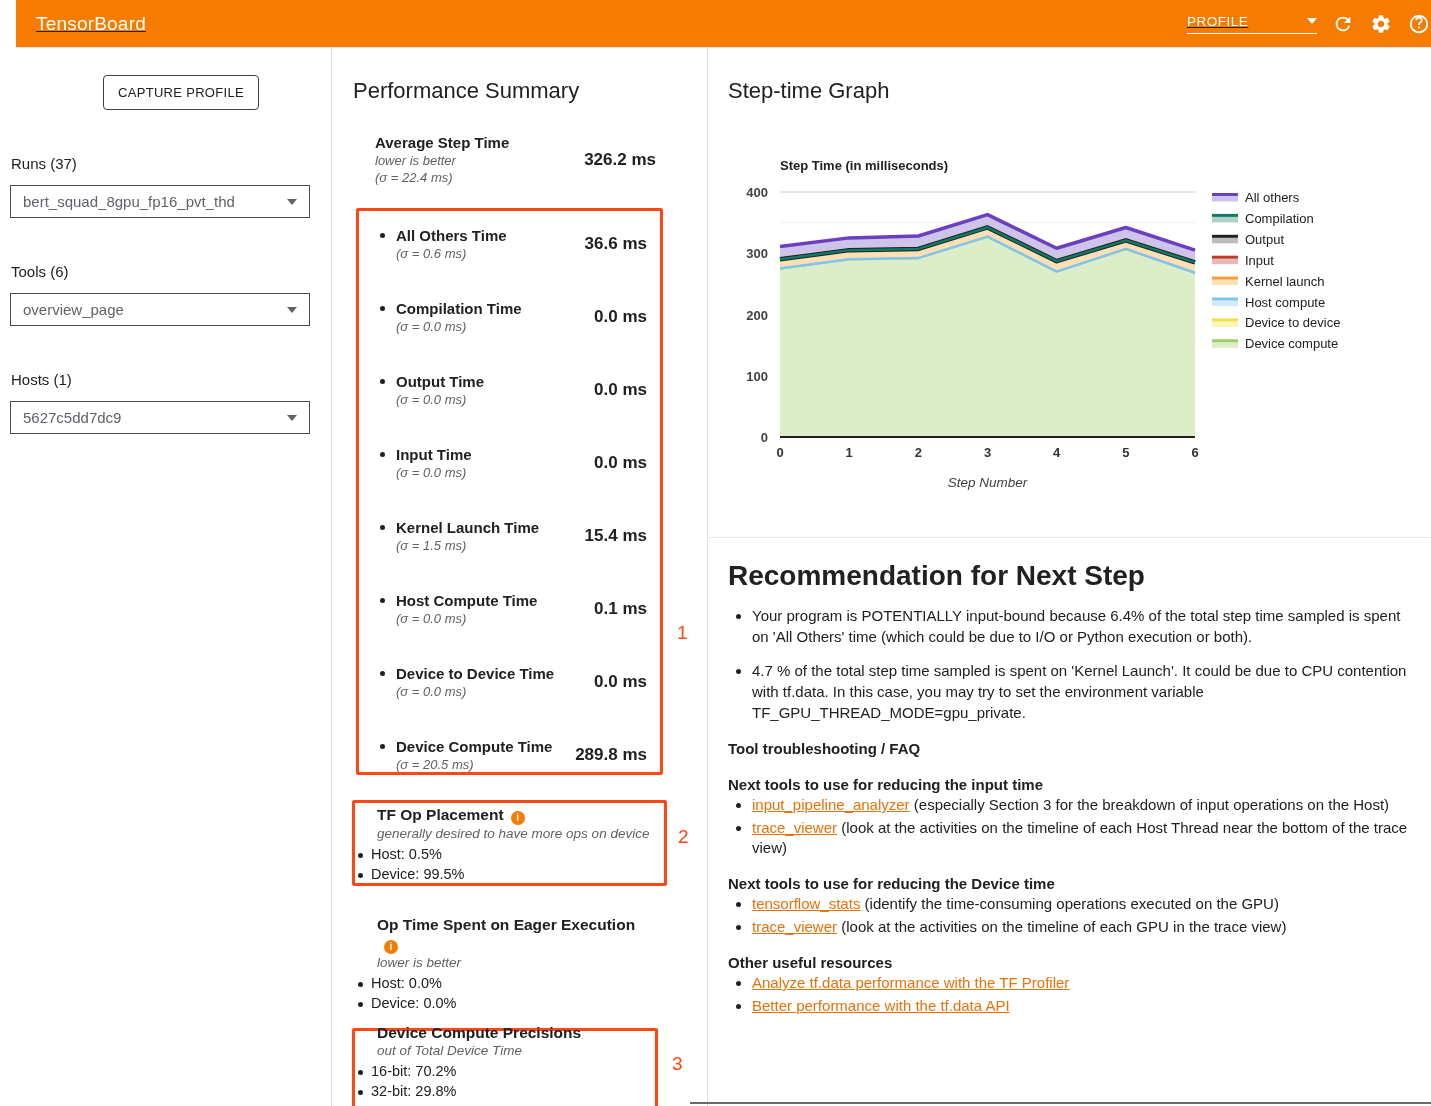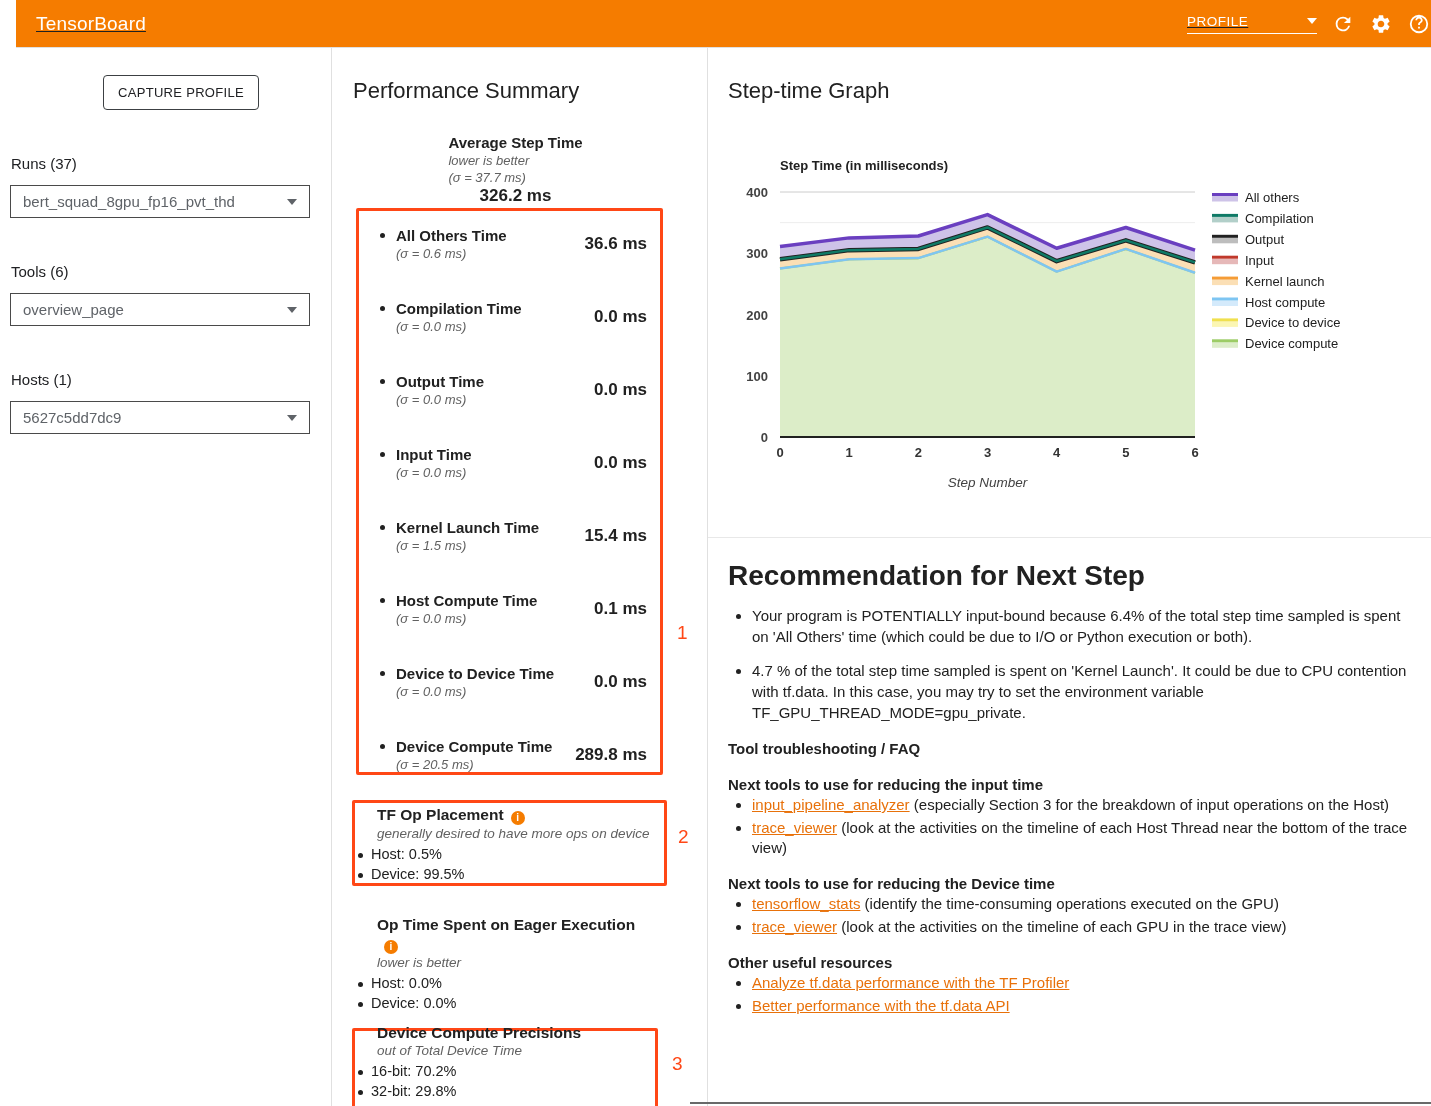--- a/index.html
+++ b/index.html
@@ -36,21 +36,21 @@
     padding:0 12px; cursor:pointer; }
   .side-select span { font-size:15px; color:#5f6368; }
   .caret-gray { width:0; height:0; border-left:5px solid transparent; border-right:5px solid transparent; border-top:6px solid #5f6368; }
   #runs-label  { top:107px; } #runs-select  { top:137px; }
   #tools-label { top:215px; } #tools-select { top:245px; }
   #hosts-label { top:323px; } #hosts-select { top:353px; }
 
   
   .col-title { font-size:22px; font-weight:400; color:#212121; }
   #perf-title { position:absolute; left:21px; top:30px; }
-  #avg-row { position:absolute; left:43px; top:85px; width:281px; display:flex; align-items:center; justify-content:space-between;flex-direction:column; }
+  #avg-row { position:absolute; left:43px; top:85px; width:281px; display:flex; align-items:center; justify-content:space-between; }
   .metric-name { font-size:15px; font-weight:700; color:#212121; line-height:19px; }
   .metric-sub  { font-size:13px; font-style:italic; color:#616161; line-height:17px; }
   .metric-value{ font-size:17px; font-weight:700; color:#212121; white-space:nowrap; }
   #perf-items { position:absolute; left:48px; top:178px; width:267px; }
   .perf-item { display:flex; align-items:center; height:36px; margin-bottom:37px; }
   .perf-item .bullet { width:5px; height:5px; border-radius:50%; background:#212121; margin-right:11px; flex:none; align-self:flex-start; margin-top:7px; }
   .perf-item-text { flex:1; }
   .perf-item-value { font-size:17px; font-weight:700; white-space:nowrap; }
 
   .red-box { position:absolute; border:3px solid var(--annotation-color,#FF4716); border-radius:2px; pointer-events:none; }
@@ -136,21 +136,21 @@
     </div>
   </div>
 
   <div id="midcol">
     <div class="col-title" id="perf-title">Performance Summary</div>
 
     <div id="avg-row">
       <div>
         <div class="metric-name">Average Step Time</div>
         <div class="metric-sub">lower is better</div>
-        <div class="metric-sub">(σ = 37.7 ms)</div>
+        <div class="metric-sub">(σ = 22.4 ms)</div>
       </div>
       <div class="metric-value">326.2 ms</div>
     </div>
 
     <div id="perf-items">
   <div class="perf-item">
     <span class="bullet"></span>
     <div class="perf-item-text">
       <div class="metric-name perf-item-name">All Others Time</div>
       <div class="metric-sub perf-item-sigma">(σ = 0.6 ms)</div>

